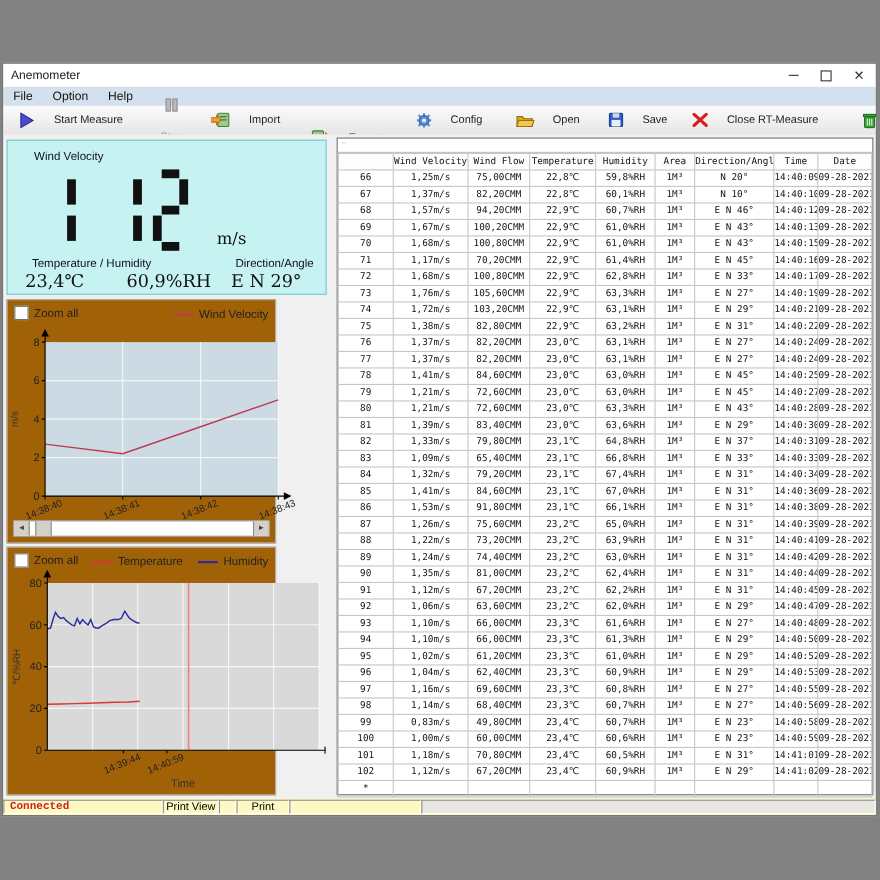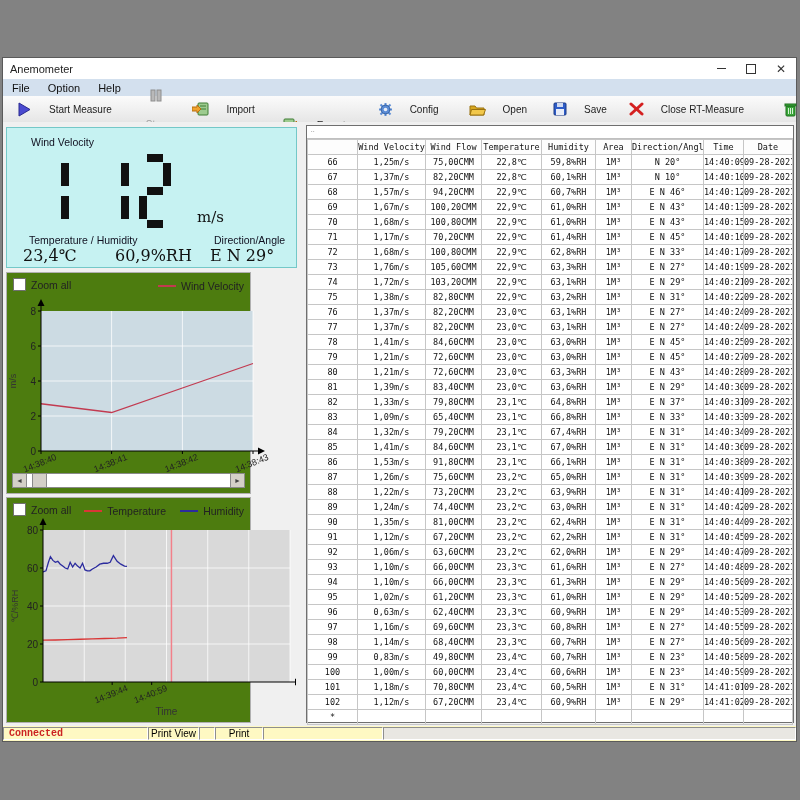--- a/index.html
+++ b/index.html
@@ -22,21 +22,21 @@
   .tb-btn svg{display:block;}
   
   .content{position:absolute;left:0;top:64px;right:0;bottom:15px;background:#f0f0f0;}
   
   .lcd{position:absolute;left:3px;top:5px;width:291px;height:141px;background:#c6f2f2;border:1px solid #74c8c8;box-sizing:border-box;}
   .lcd-title{position:absolute;left:24px;top:8px;font-size:10.5px;color:#101020;}
   .lcd-unit{position:absolute;left:190px;top:80px;font-size:15px;font-family:"DejaVu Serif",serif;color:#111;}
   .lcd-sub{position:absolute;font-size:10.5px;color:#101020;}
   .lcd-val{position:absolute;font-size:16px;font-family:"DejaVu Serif",serif;color:#111;}
   
-  .chart-panel{position:absolute;left:3px;width:245px;background:#4d7c0f;border:1px solid #b0b0b0;box-sizing:border-box;}
+  .chart-panel{position:absolute;left:3px;width:245px;background:#a16207;border:1px solid #b0b0b0;box-sizing:border-box;}
   #chart1-panel{top:150px;height:222px;}
   #chart2-panel{top:375px;height:226px;}
   .zoom-all{position:absolute;left:6px;top:5px;display:flex;align-items:center;gap:5px;font-size:10.5px;color:#222;}
   .checkbox{width:11px;height:11px;background:#fff;border:1px solid #707070;}
   .legend{position:absolute;right:6px;top:7px;display:flex;gap:14px;align-items:center;font-size:10.5px;color:#222;}
   .legend-entry{display:flex;align-items:center;gap:5px;}
   .legend-line{display:inline-block;width:18px;height:2px;}
   .chart-svg{position:absolute;left:0;top:0;}
   
   .hscroll{position:absolute;left:5px;right:5px;bottom:5px;height:13px;border:1px solid #8a8a8a;background:#ffffff;display:flex;}
@@ -647,21 +647,21 @@
               <td>61,20CMM</td>
               <td>23,3℃</td>
               <td>61,0%RH</td>
               <td>1M³</td>
               <td>E N 29°</td>
               <td>14:40:52</td>
               <td>09-28-2021</td>
             </tr>
             <tr>
               <td>96</td>
-              <td>0,63m/s</td>
+              <td>1,04m/s</td>
               <td>62,40CMM</td>
               <td>23,3℃</td>
               <td>60,9%RH</td>
               <td>1M³</td>
               <td>E N 29°</td>
               <td>14:40:53</td>
               <td>09-28-2021</td>
             </tr>
             <tr>
               <td>97</td>

